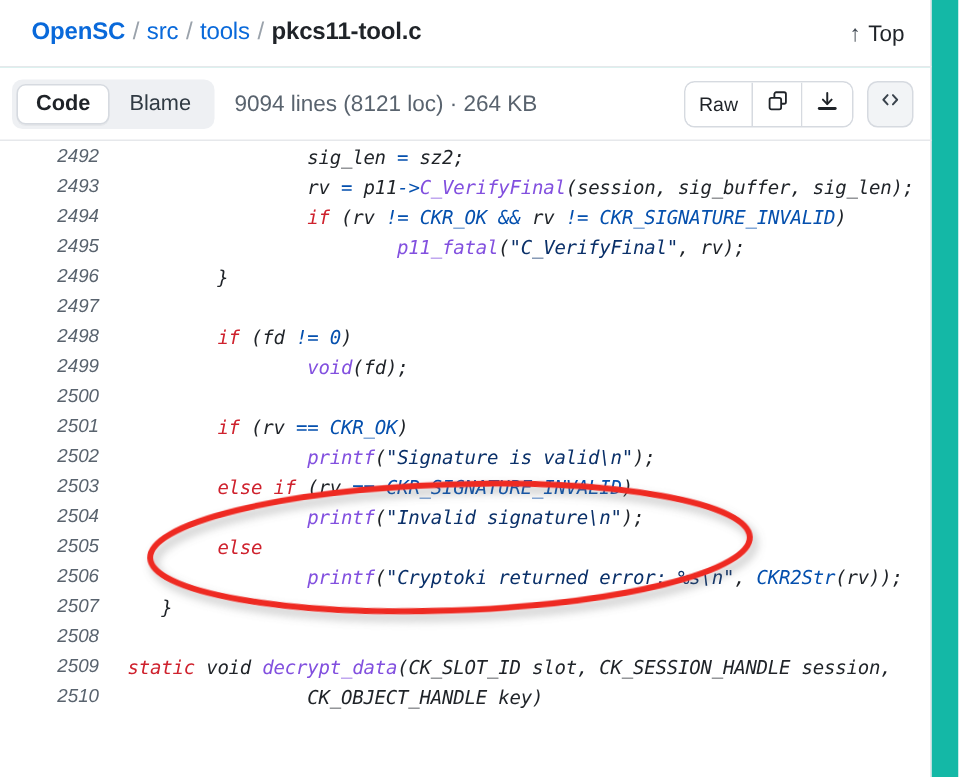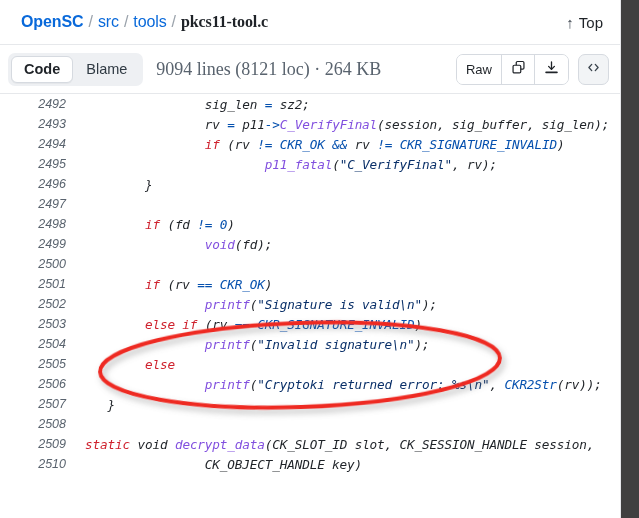--- a/index.html
+++ b/index.html
@@ -7,21 +7,21 @@
     margin: 0; padding: 0;
     width: 639px; height: 518px;
     background: #ffffff;
     font-family: "Liberation Sans", sans-serif;
     -webkit-font-smoothing: antialiased;
   }
   #app {
     position: relative;
     width: 639px; height: 518px;
     overflow: hidden;
-    background: #404040;
+    background: #14b8a6;
   }
 
   
   .breadcrumb-bar {
     position: absolute;
     left: 0; top: 0;
     width: 621px; height: 45px;
     display: flex;
     align-items: center;
     padding: 0 14px 0 21px;
@@ -38,21 +38,20 @@
   .crumb-link {
     color: #0969da;
     font-weight: 400;
     text-decoration: none;
     cursor: pointer;
   }
   .crumb-link.root { font-weight: 700; }
   .crumb-current {
     color: #1f2328;
     font-weight: 700;
-    font-family: Liberation Serif, serif;
   }
   .crumb-sep {
     color: #9aa2ab;
     margin: 0 5px;
     font-weight: 400;
   }
   .top-link {
     margin-left: auto;
     display: flex;
     align-items: center;
@@ -101,22 +100,22 @@
   }
   .seg-btn.active {
     background: #ffffff;
     border: 1px solid #d6dae0;
     box-shadow: 0 1px 0 rgba(27,31,36,.04);
   }
   .seg-btn.inactive { font-weight: 400; color: #303a43; }
 
   .file-meta {
     margin-left: 13px;
-    font-family: Liberation Serif, serif;
-    font-size: 18px;
+    font-family: Liberation Sans, sans-serif;
+    font-size: 15px;
     color: #59636e;
     white-space: nowrap;
   }
 
   .tool-right {
     margin-left: auto;
     display: flex;
     align-items: center;
     gap: 9px;
   }

